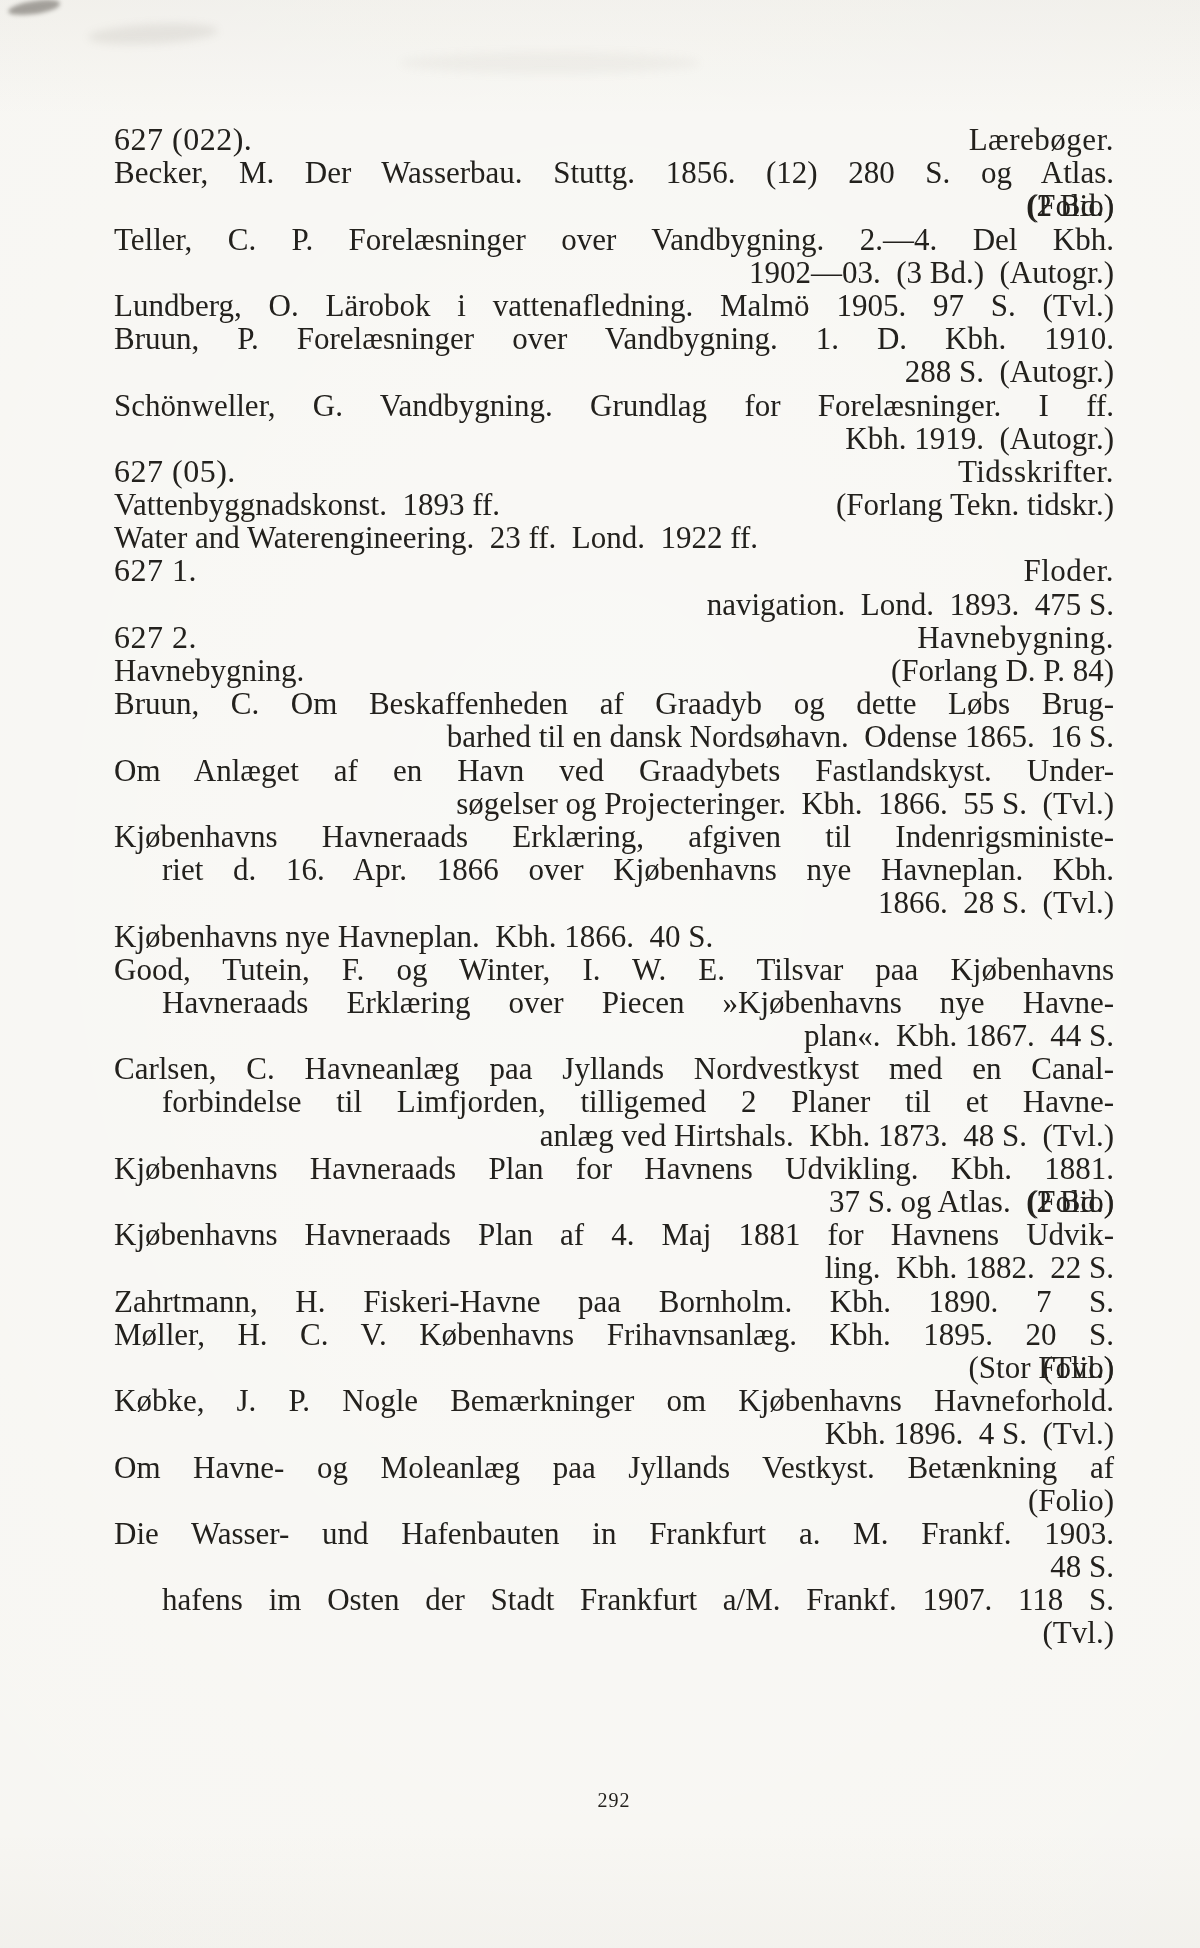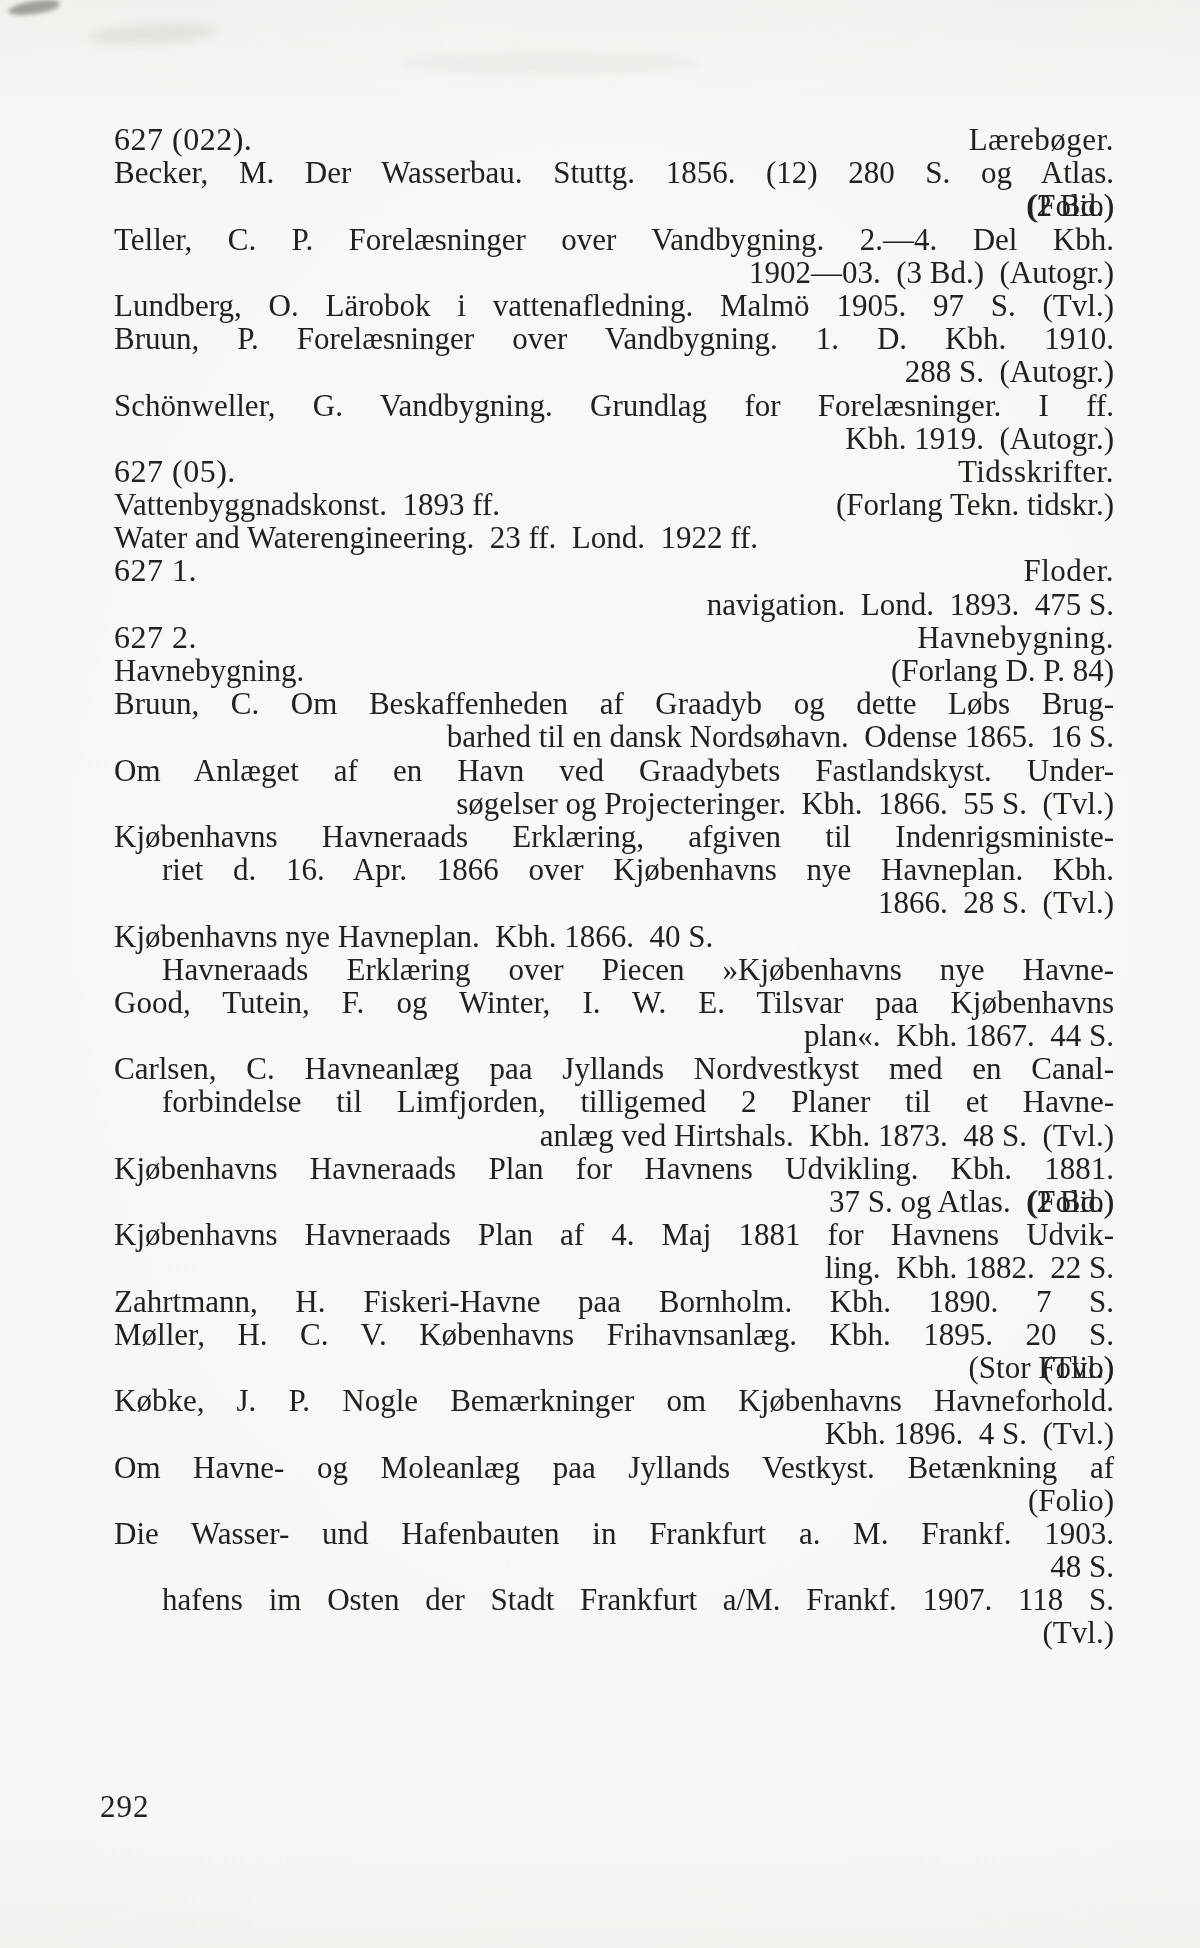--- a/index.html
+++ b/index.html
@@ -47,24 +47,24 @@
   .rt {
     position: absolute;
     right: 0;
     top: 0;
     white-space: pre;
   }
   .rt.b { font-size: 31px; }
   .page-number {
     position: absolute;
     top: 1789px;
-    left: 100px;
+    left: 114px;
     width: 1000px;
-    text-align: left;
-    font-size: 31px;
+    text-align: center;
+    font-size: 20px;
     letter-spacing: 1px;
   }
   
   .smudge-a {
     position: absolute; left: 8px; top: 1px; width: 52px; height: 13px;
     background: #55504a; opacity: 0.5; border-radius: 60% 40% 55% 45%;
     filter: blur(2px); transform: rotate(-7deg);
   }
   .smudge-b {
     position: absolute; left: 88px; top: 24px; width: 130px; height: 20px;
@@ -104,22 +104,22 @@
     <div class="line section"><span class="b">627 2.</span><span class="rt b">Havnebygning.</span></div>
     <div class="line"><span>Havnebygning.</span><span class="rt">(Forlang D. P. 84)</span></div>
     <div class="line just"><span class="b">Bruun, C.</span><span>  Om Beskaffenheden af Graadyb og dette Løbs Brug-</span></div>
     <div class="line indent"><span>barhed til en dansk Nordsøhavn.  Odense 1865.  16 S.</span></div>
     <div class="line just"><span>Om Anlæget af en Havn ved Graadybets Fastlandskyst.  Under-</span></div>
     <div class="line indent"><span>søgelser og Projecteringer.  Kbh.  1866.  55 S.  (Tvl.)</span></div>
     <div class="line just"><span>Kjøbenhavns Havneraads Erklæring, afgiven til Indenrigsministe-</span></div>
     <div class="line indent just"><span>riet d. 16. Apr. 1866 over Kjøbenhavns nye Havneplan.  Kbh.</span></div>
     <div class="line indent"><span>1866.  28 S.  (Tvl.)</span></div>
     <div class="line"><span>Kjøbenhavns nye Havneplan.  Kbh. 1866.  40 S.</span></div>
+    <div class="line just"><span class="b">Good, Tutein, F.</span><span> og </span><span class="b">Winter, I. W. E.</span><span>  Tilsvar paa Kjøbenhavns</span></div>
     <div class="line indent just"><span>Havneraads Erklæring over Piecen »Kjøbenhavns nye Havne-</span></div>
-    <div class="line just"><span class="b">Good, Tutein, F.</span><span> og </span><span class="b">Winter, I. W. E.</span><span>  Tilsvar paa Kjøbenhavns</span></div>
     <div class="line indent"><span>plan«.  Kbh. 1867.  44 S.</span></div>
     <div class="line just"><span class="b">Carlsen, C.</span><span>  Havneanlæg paa Jyllands Nordvestkyst med en Canal-</span></div>
     <div class="line indent just"><span>forbindelse til Limfjorden, tilligemed 2 Planer til et Havne-</span></div>
     <div class="line indent"><span>anlæg ved Hirtshals.  Kbh. 1873.  48 S.  (Tvl.)</span></div>
     <div class="line just"><span>Kjøbenhavns Havneraads Plan for Havnens Udvikling.  Kbh.  1881.</span></div>
     <div class="line indent"><span>37 S. og Atlas.  (2 Bd.)</span><span class="rt">(Folio)</span></div>
     <div class="line just"><span>Kjøbenhavns Havneraads Plan af 4. Maj 1881 for Havnens Udvik-</span></div>
     <div class="line indent"><span>ling.  Kbh. 1882.  22 S.</span></div>
     <div class="line just"><span class="b">Zahrtmann, H.</span><span>  Fiskeri-Havne paa Bornholm.  Kbh. 1890.  7 S.</span></div>
     <div class="line just"><span class="b">Møller, H. C. V.</span><span>  Københavns Frihavnsanlæg.  Kbh. 1895.  20 S.</span></div>

